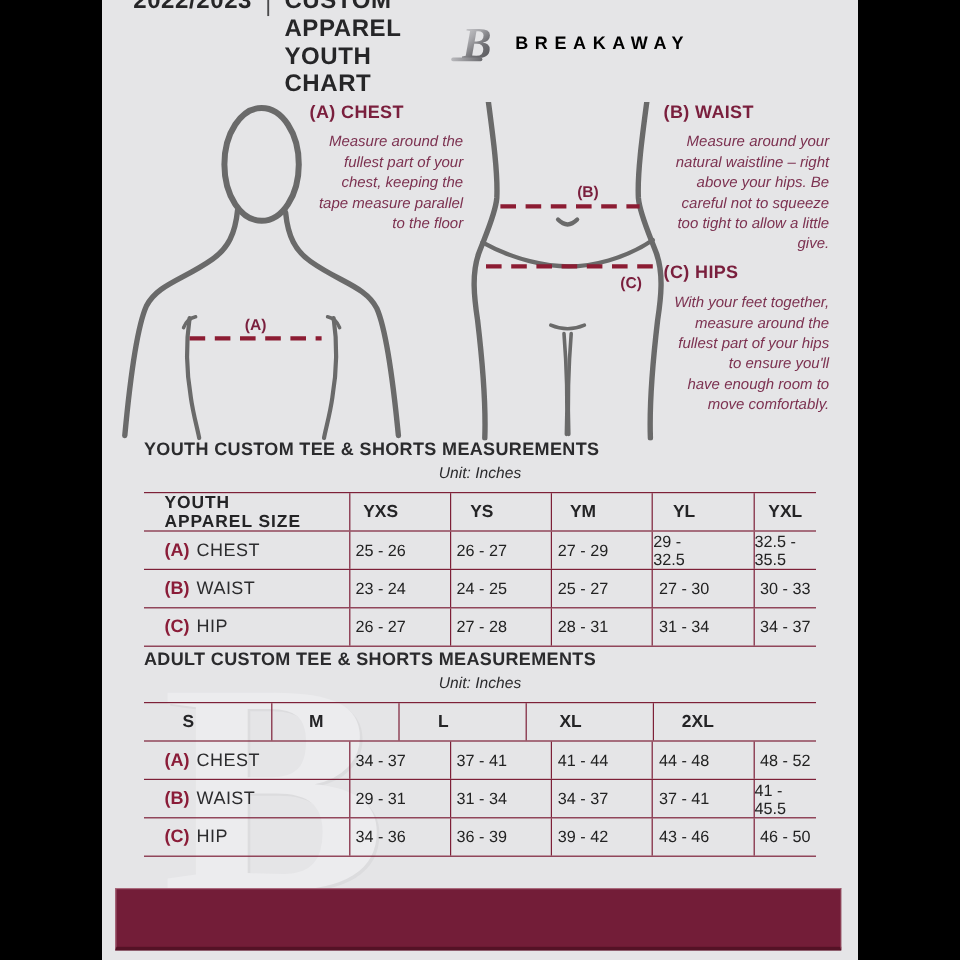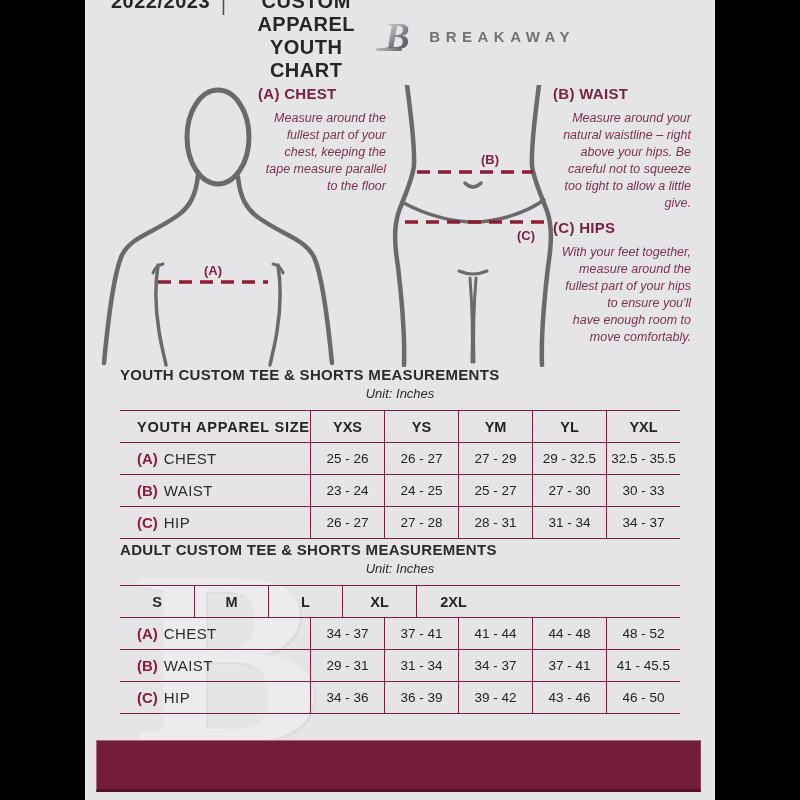--- a/index.html
+++ b/index.html
@@ -1,52 +1,52 @@
 <!DOCTYPE html>
 <html><head>
 <meta charset="utf-8">
 <style>
   html,body{margin:0;padding:0;background:#000;}
   body{width:800px;height:800px;overflow:hidden;font-family:"Liberation Sans",sans-serif;}
   .page{position:relative;width:630px;height:800px;margin:0 auto;background:#e5e5e7;overflow:hidden;}
 
   
   .header{position:absolute;top:0;left:0;width:516px;height:72px;display:flex;align-items:center;
-          padding:16px 26px;box-sizing:border-box;z-index:1;text-align:center;}
+          padding:16px 26px;box-sizing:border-box;z-index:1;}
   .hdr-left{display:flex;align-items:baseline;gap:11px;}
   .hdr-year,.hdr-title{font-weight:bold;font-size:20px;letter-spacing:.5px;color:#262628;}
   .hdr-sep{font-size:19px;color:#4a4a4c;font-weight:300;transform:scaleY(1.25);}
   .hdr-right{margin-left:auto;display:flex;align-items:center;gap:10px;}
   .logo{position:relative;width:44px;height:44px;display:flex;align-items:center;justify-content:center;}
   .logo-b{font-family:"Liberation Serif",serif;font-style:italic;font-weight:bold;font-size:37px;line-height:1;
           background:linear-gradient(135deg,#dcdcde 0%,#a8a8ac 35%,#707074 60%,#4c4c50 100%);
           -webkit-background-clip:text;background-clip:text;color:transparent;}
   .logo-bar{position:absolute;left:1px;bottom:7px;width:26px;height:3px;
             background:linear-gradient(90deg,#b9b9bd,#6a6a6e);border-radius:2px;}
-  .brand{font-weight:bold;font-size:15px;letter-spacing:5.5px;color:#737373;}
+  .brand{font-weight:bold;font-size:15px;letter-spacing:5.5px;color:#000000;}
 
   
   .figures{position:absolute;top:85px;left:0;width:630px;height:282px;z-index:1;}
   .figures svg{position:absolute;inset:0;}
   .guide-block{position:absolute;width:138px;}
   .guide-chest{left:173px;top:0;width:128px;}
   .guide-waist{left:468px;top:0;}
   .guide-hips{left:468px;top:134px;}
   .guide-head{font-size:15px;font-weight:bold;color:#7a1f3d;letter-spacing:.3px;margin:0 0 8px 0;}
   .guide-body{font-size:12.5px;font-style:italic;color:#7c3150;line-height:1.36;margin:0;text-align:right;}
   .guide-body + .guide-body{margin-top:0;font-style:italic;}
 
   
   .table-block{position:absolute;left:35px;width:560px;z-index:1;}
   .youth{top:366px;}
   .adult{top:541px;}
   .tb-title{font-size:15px;font-weight:bold;color:#2b2b2d;margin:0;letter-spacing:.3px;}
   .tb-unit{font-size:13px;font-style:italic;color:#2b2b2d;text-align:center;margin:3px 0 9px 0;}
   .size-table{border-top:1.5px solid #7d2038;}
-  .t-row{display:flex;height:31px;border-bottom:1.5px solid #7d2038;}
+  .t-row{display:flex;height:31px;border-bottom:1.5px solid #7d2038;gap:32px;}
   .t-cell{width:74px;display:flex;align-items:center;justify-content:center;
           font-size:13.5px;color:#222;box-sizing:border-box;}
   .t-cell + .t-cell{border-left:1.5px solid #7d2038;}
   .t-label{width:190px;justify-content:flex-start;padding-left:17px;}
   .t-head .t-label{font-size:14px;letter-spacing:.8px;color:#333;}
   .t-head .t-cell{font-weight:bold;font-size:14.5px;color:#242426;}
   .marker{font-weight:bold;color:#8a1c38;margin-right:6px;font-size:15px;}
   .rowname{font-size:15px;color:#2c2c2e;letter-spacing:.4px;}
 
   

